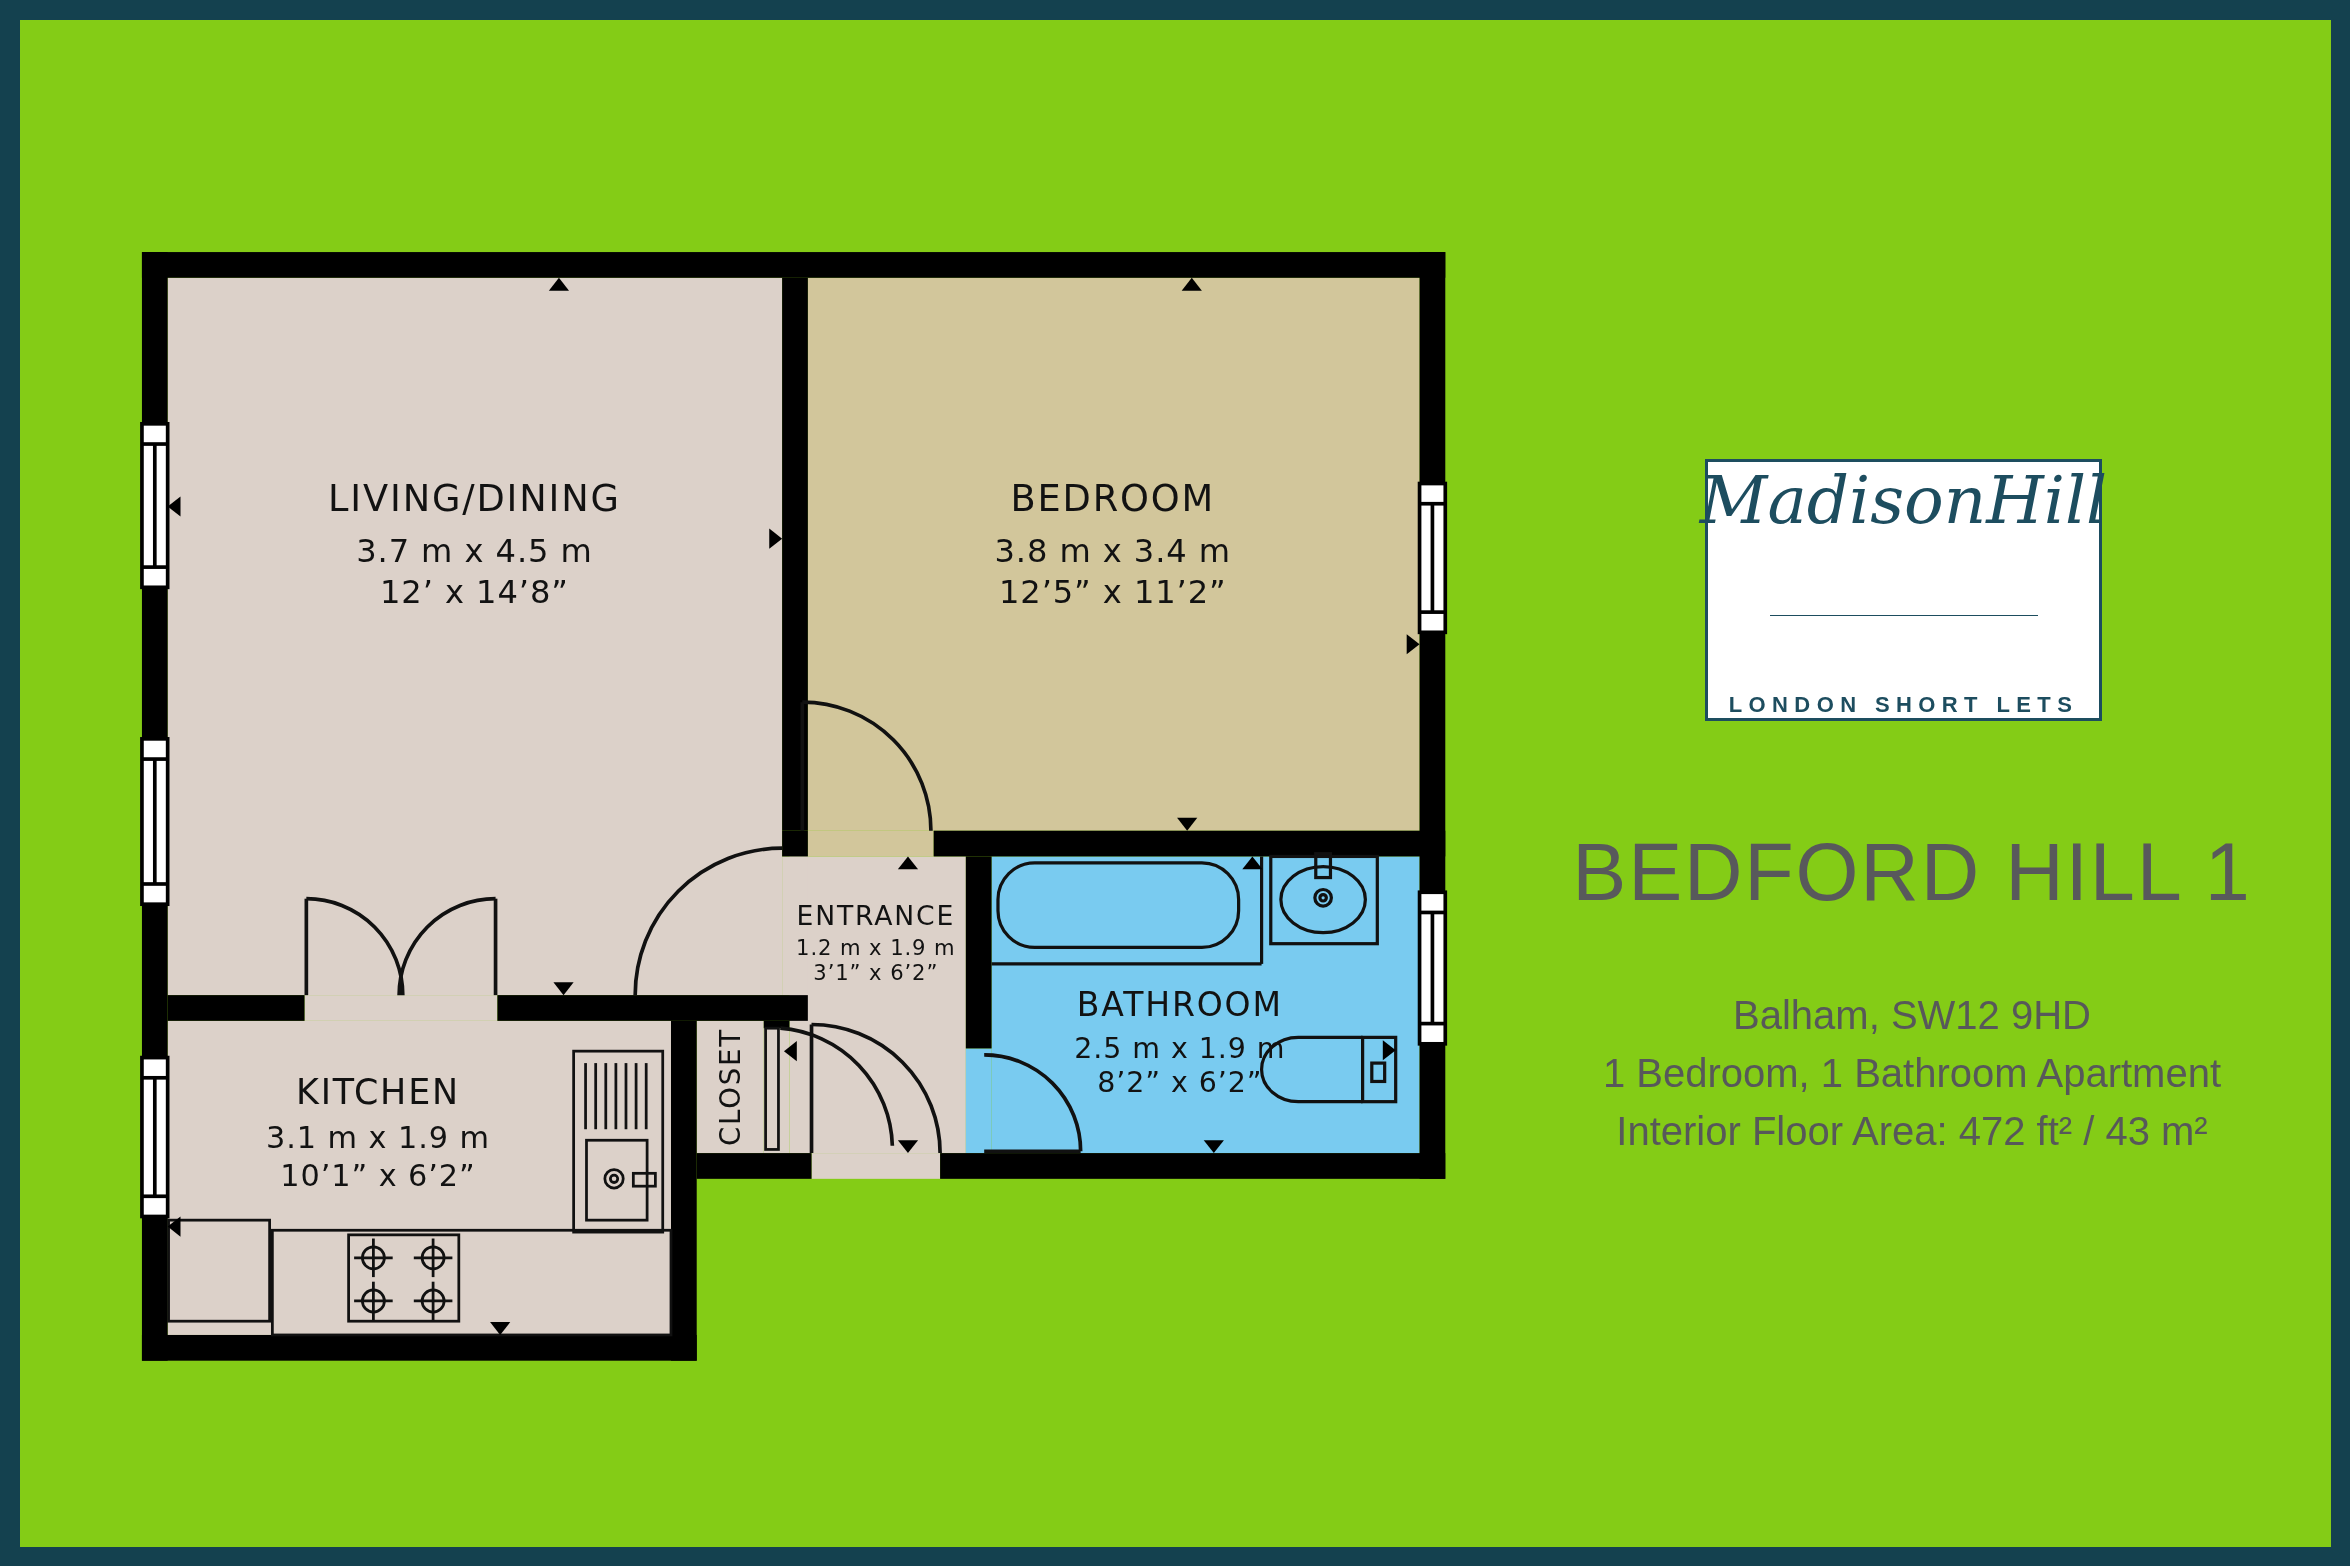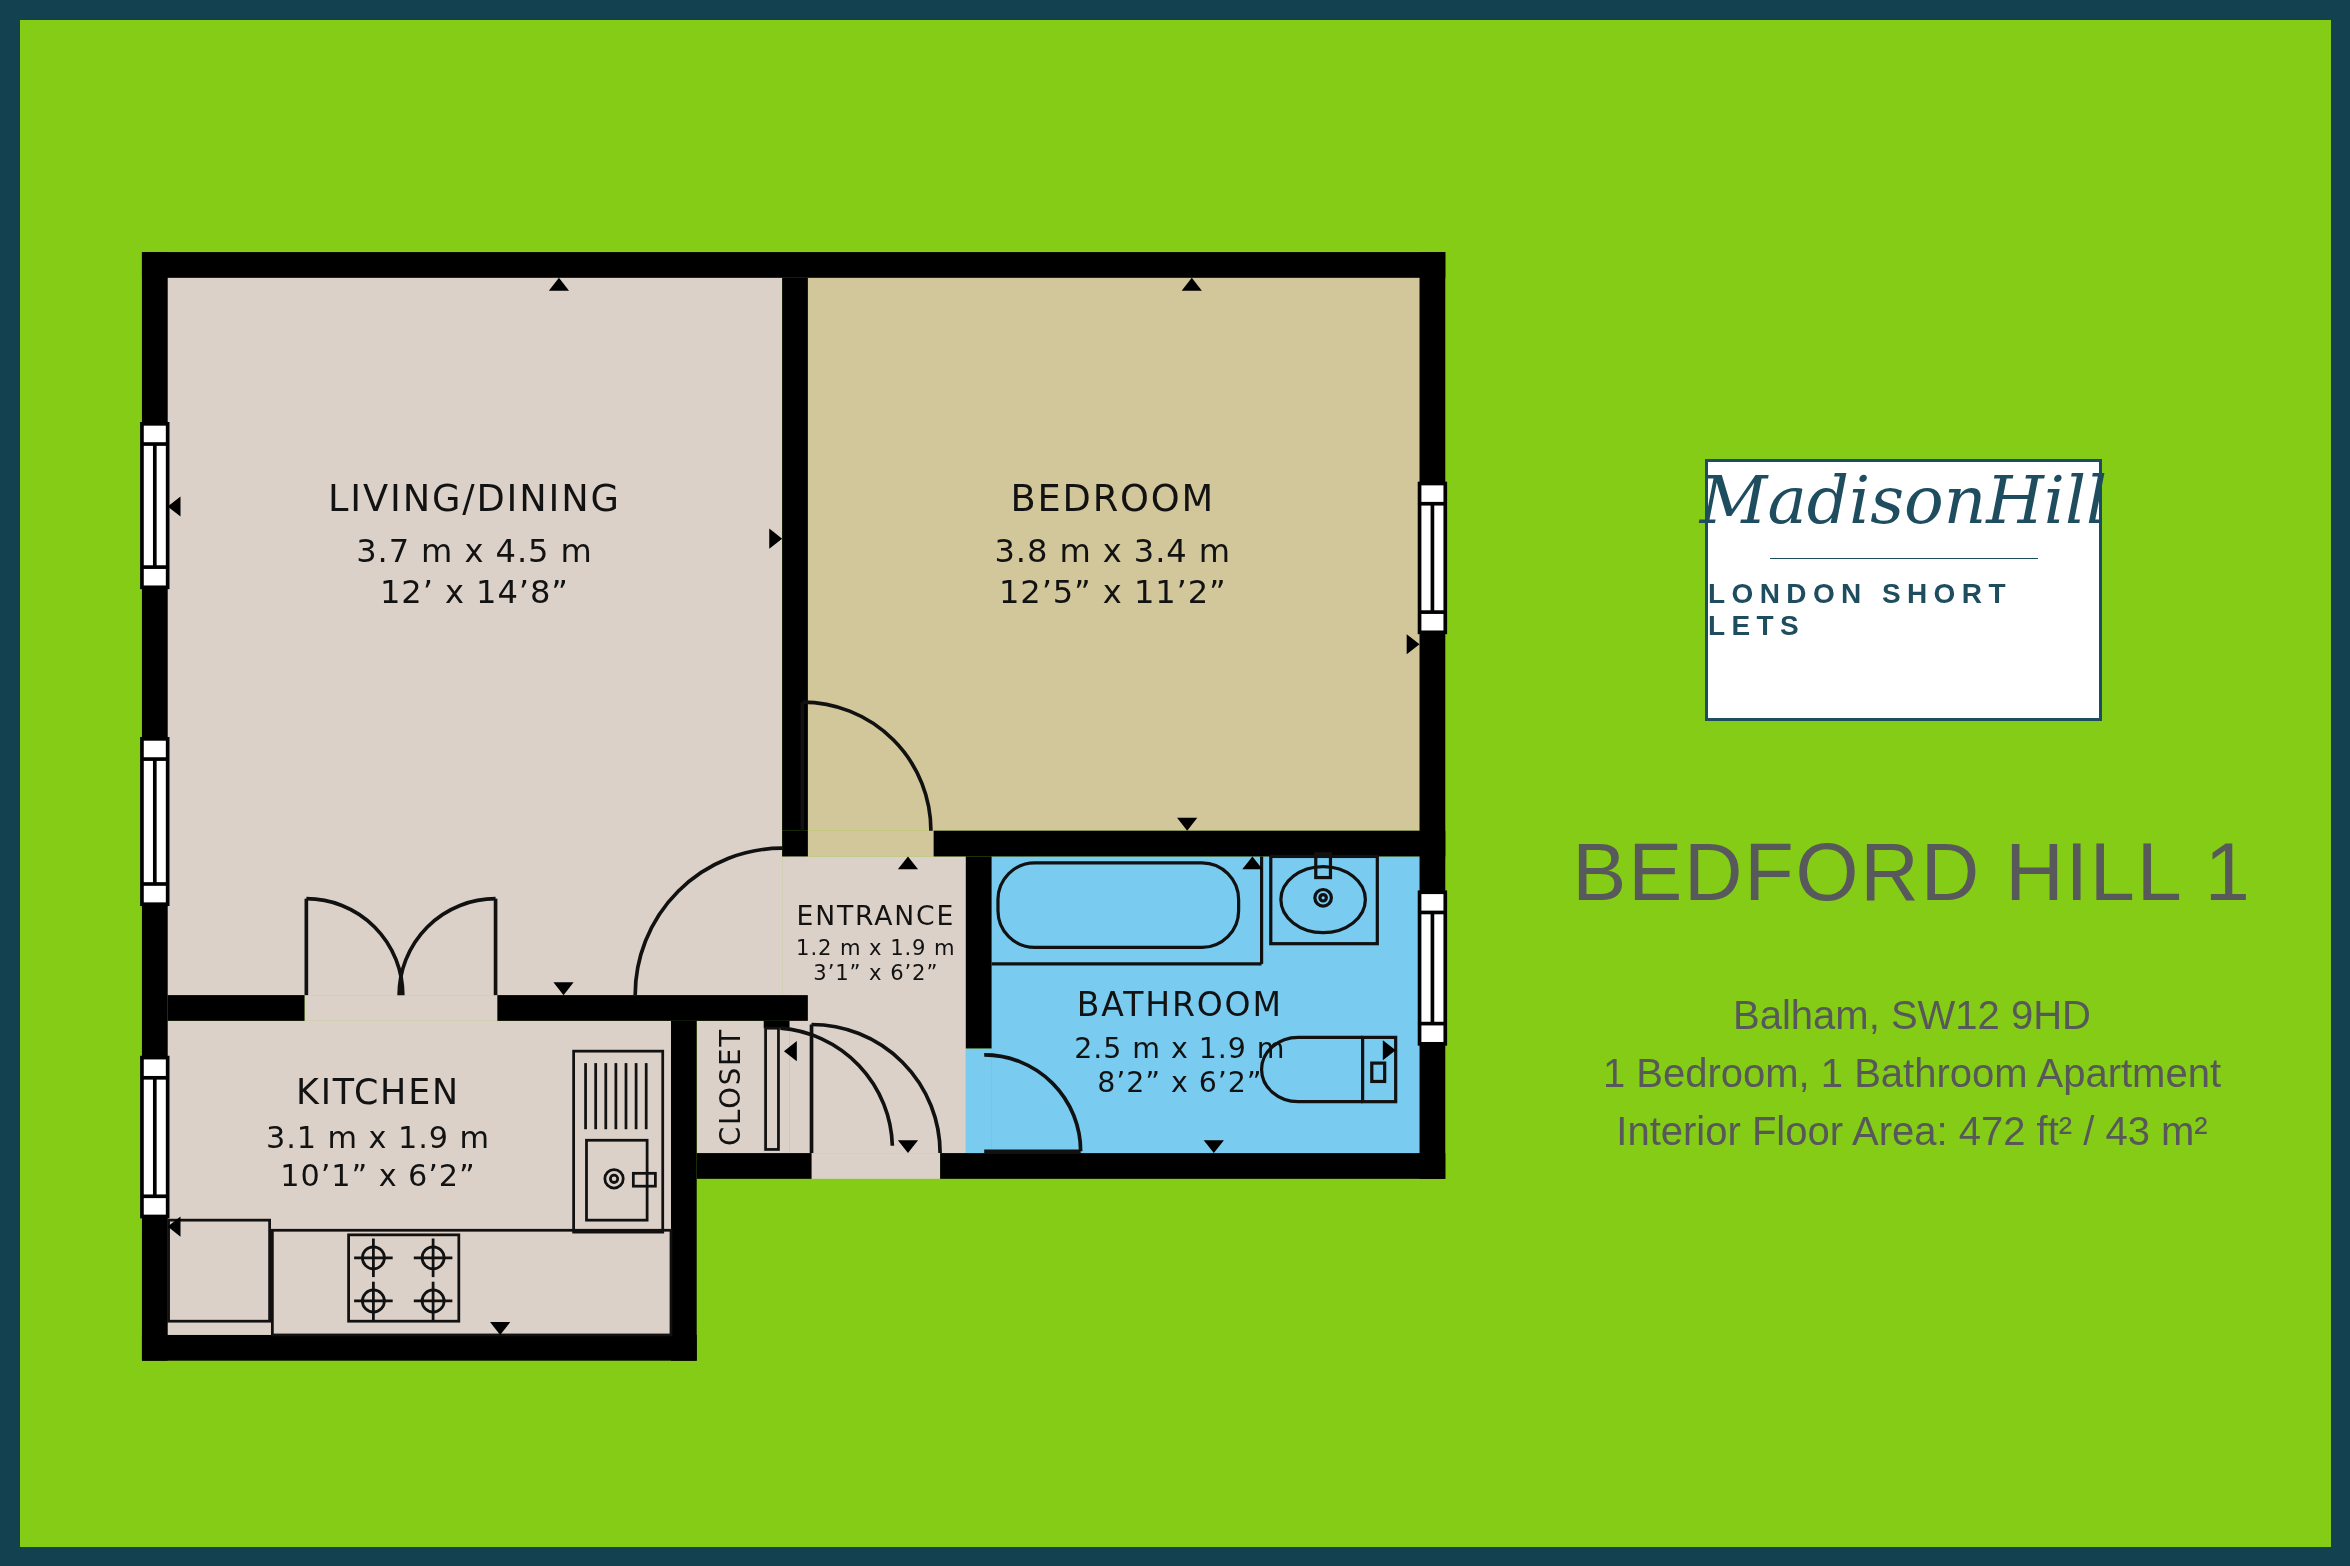--- a/index.html
+++ b/index.html
@@ -10,29 +10,29 @@
   }
   
   .plan{position:absolute;left:110px;top:220px;width:1341px;height:1130px;}
   .plan text{fill:#121212;font-family:"DejaVu Sans","Liberation Sans",sans-serif;}
   .room-name{letter-spacing:2px;}
   .room-dim{letter-spacing:1px;}
   
   .logo-box{
     position:absolute;left:1685px;top:439px;width:397px;height:262px;
     border:3.7px solid #1d4d5f;box-sizing:border-box;background:#fff;
-    display:flex;flex-direction:column;align-items:center;justify-content:flex-start;
+    display:flex;flex-direction:column;align-items:center;justify-content:space-between;
   }
   .brand{
     font-family:"DejaVu Serif","Liberation Serif",serif;font-style:italic;
     font-size:66px;color:#1d4d5f;line-height:1;margin-top:5.5px;
   }
   .logo-divider{width:268px;height:1.8px;background:#1d4d5f;margin:24px 0 18.4px 0;}
   .tagline{
-    font-size:28px;font-weight:bold;letter-spacing:6.4px;color:#1d4d5f;
+    font-size:22px;font-weight:bold;letter-spacing:6.4px;color:#1d4d5f;
   }
   .prop-title{
     position:absolute;left:1433px;top:806px;width:918px;text-align:center;
     font-size:81px;color:#58595b;letter-spacing:1.8px;font-weight:normal;
   }
   .prop-details{
     position:absolute;left:1433px;top:966px;width:918px;text-align:center;
     font-size:40px;color:#57585a;line-height:58px;font-weight:normal;
   }
 </style>

